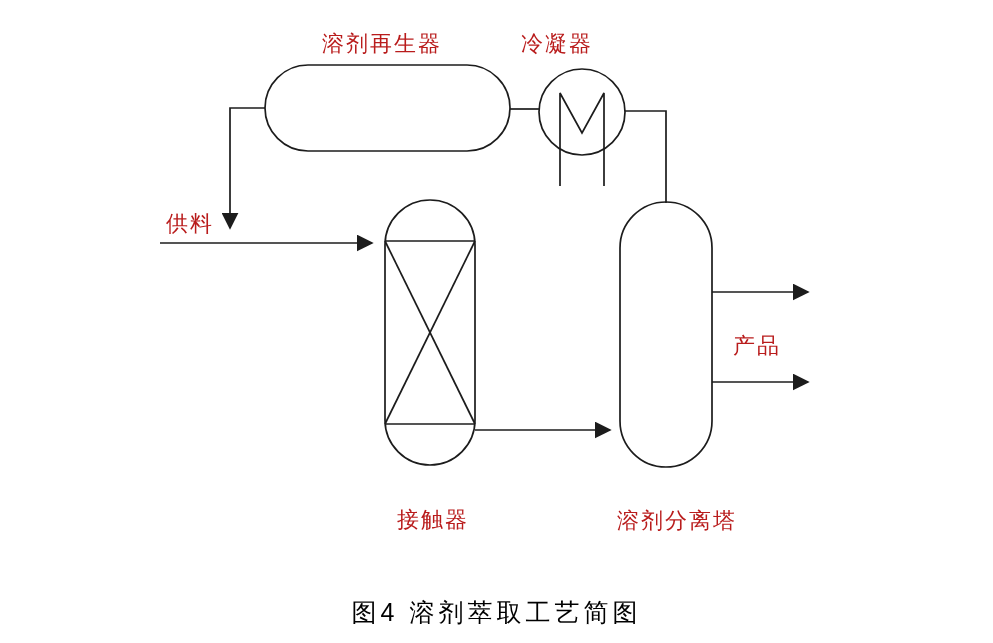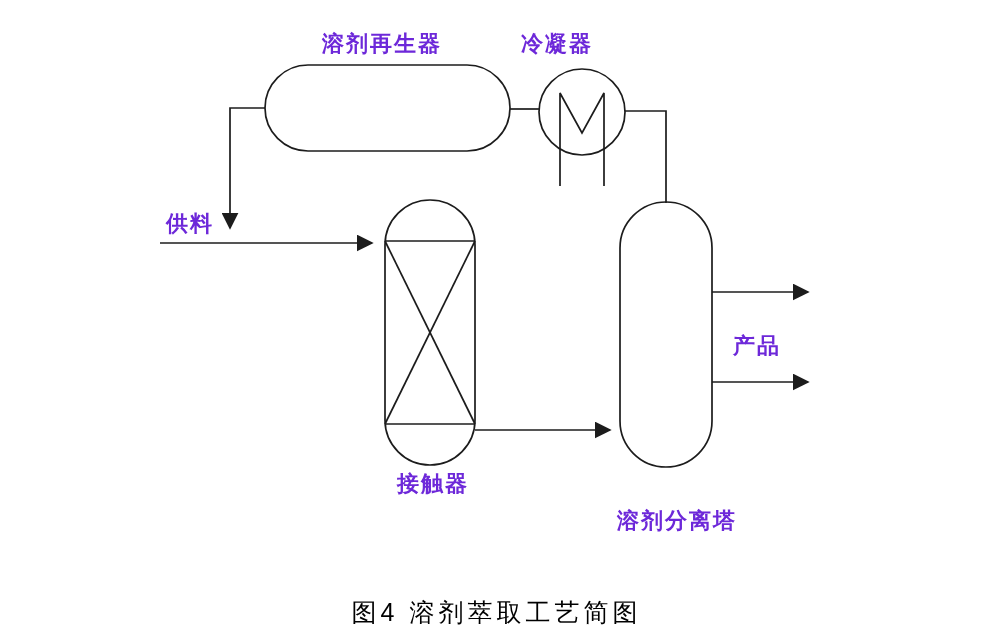--- a/index.html
+++ b/index.html
@@ -15,23 +15,23 @@
     background: #ffffff;
     overflow: hidden;
   }
   .diagram-svg {
     position: absolute;
     left: 0;
     top: 0;
   }
   .lbl {
     position: absolute;
-    color: #6d28d9;
+    color: #b91c1c;
     font-size: 22px;
-    font-weight: 700;
+    font-weight: 400;
     letter-spacing: 2px;
     white-space: nowrap;
     line-height: 1.1;
   }
   .caption {
     position: absolute;
     left: 0;
     top: 596px;
     width: 100%;
     text-align: center;
@@ -80,21 +80,21 @@
     <path d="M712,292 H808" marker-end="url(#arrow)" fill="none" stroke="#1c1c1c" stroke-width="1.7"></path>
     <path d="M712,382 H808" marker-end="url(#arrow)" fill="none" stroke="#1c1c1c" stroke-width="1.7"></path>
   </svg>
 
   <div class="lbl" style="left:322px; top:32px;">溶剂再生器</div>
 
   <div class="lbl" style="left:521px; top:32px;">冷凝器</div>
 
   <div class="lbl" style="left:166px; top:212px;">供料</div>
 
-  <div class="lbl" style="left:397px; top:472px;">接触器</div>
+  <div class="lbl" style="left:397px; top:508px;">接触器</div>
 
   <div class="lbl" style="left:617px; top:497px;margin-top:12px;">溶剂分离塔</div>
 
   <div class="lbl" style="left:733px; top:327px;margin-top:7px;">产品</div>
 
   <div class="caption">图4  溶剂萃取工艺简图</div>
 
 </div>
 
 </body></html>

